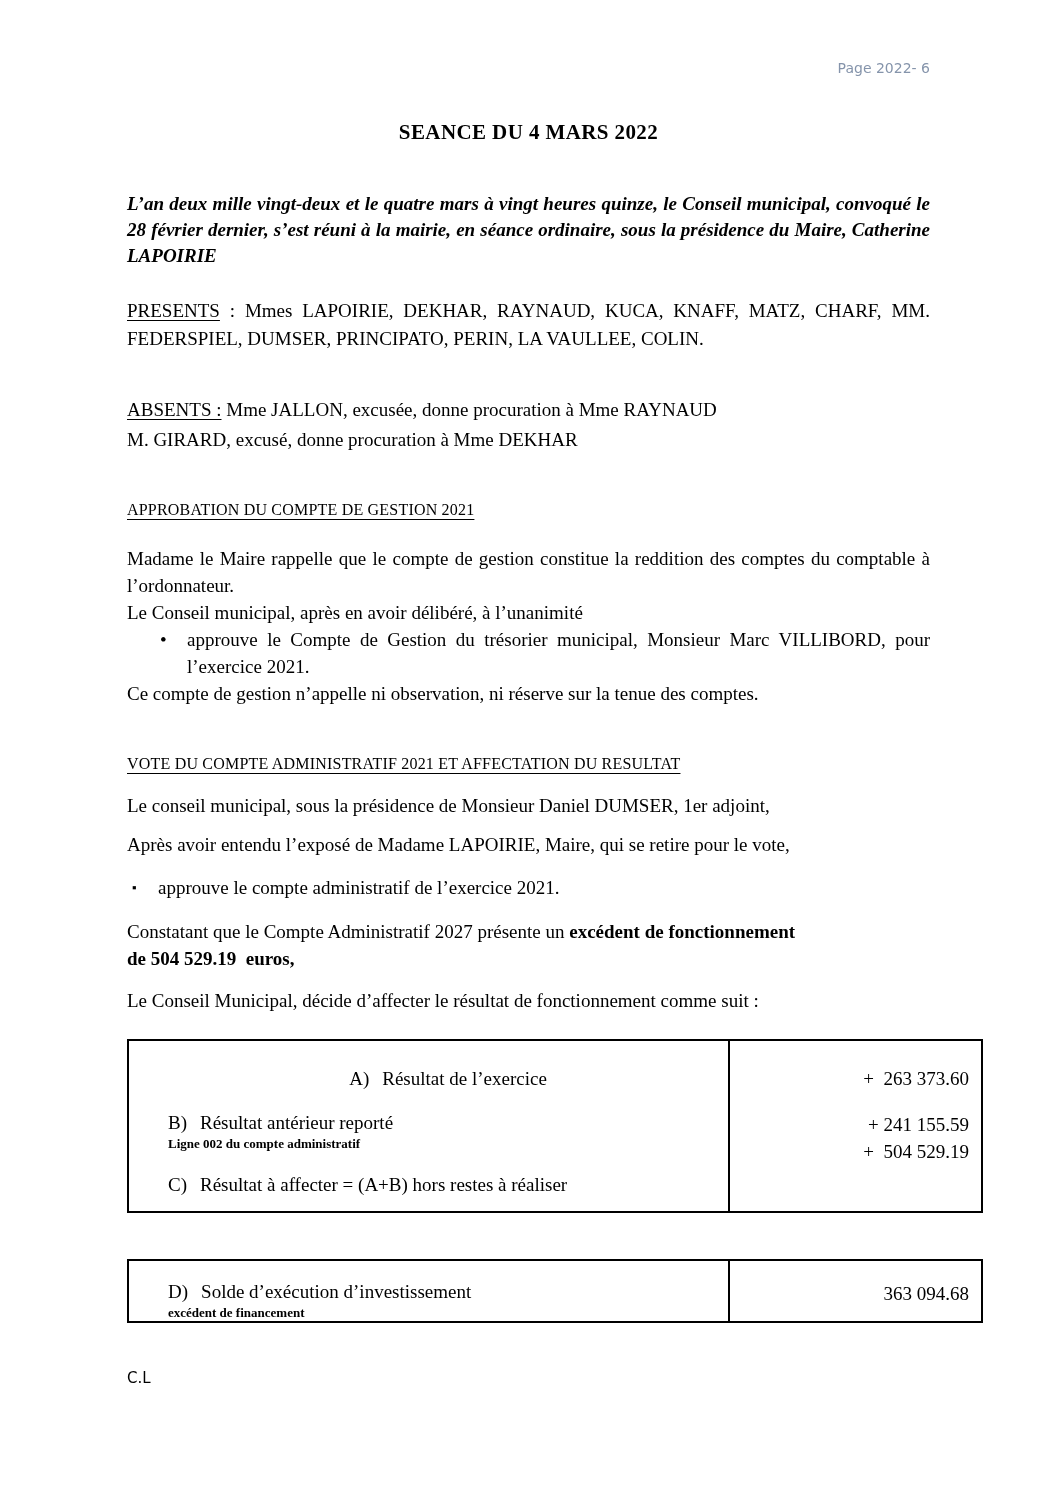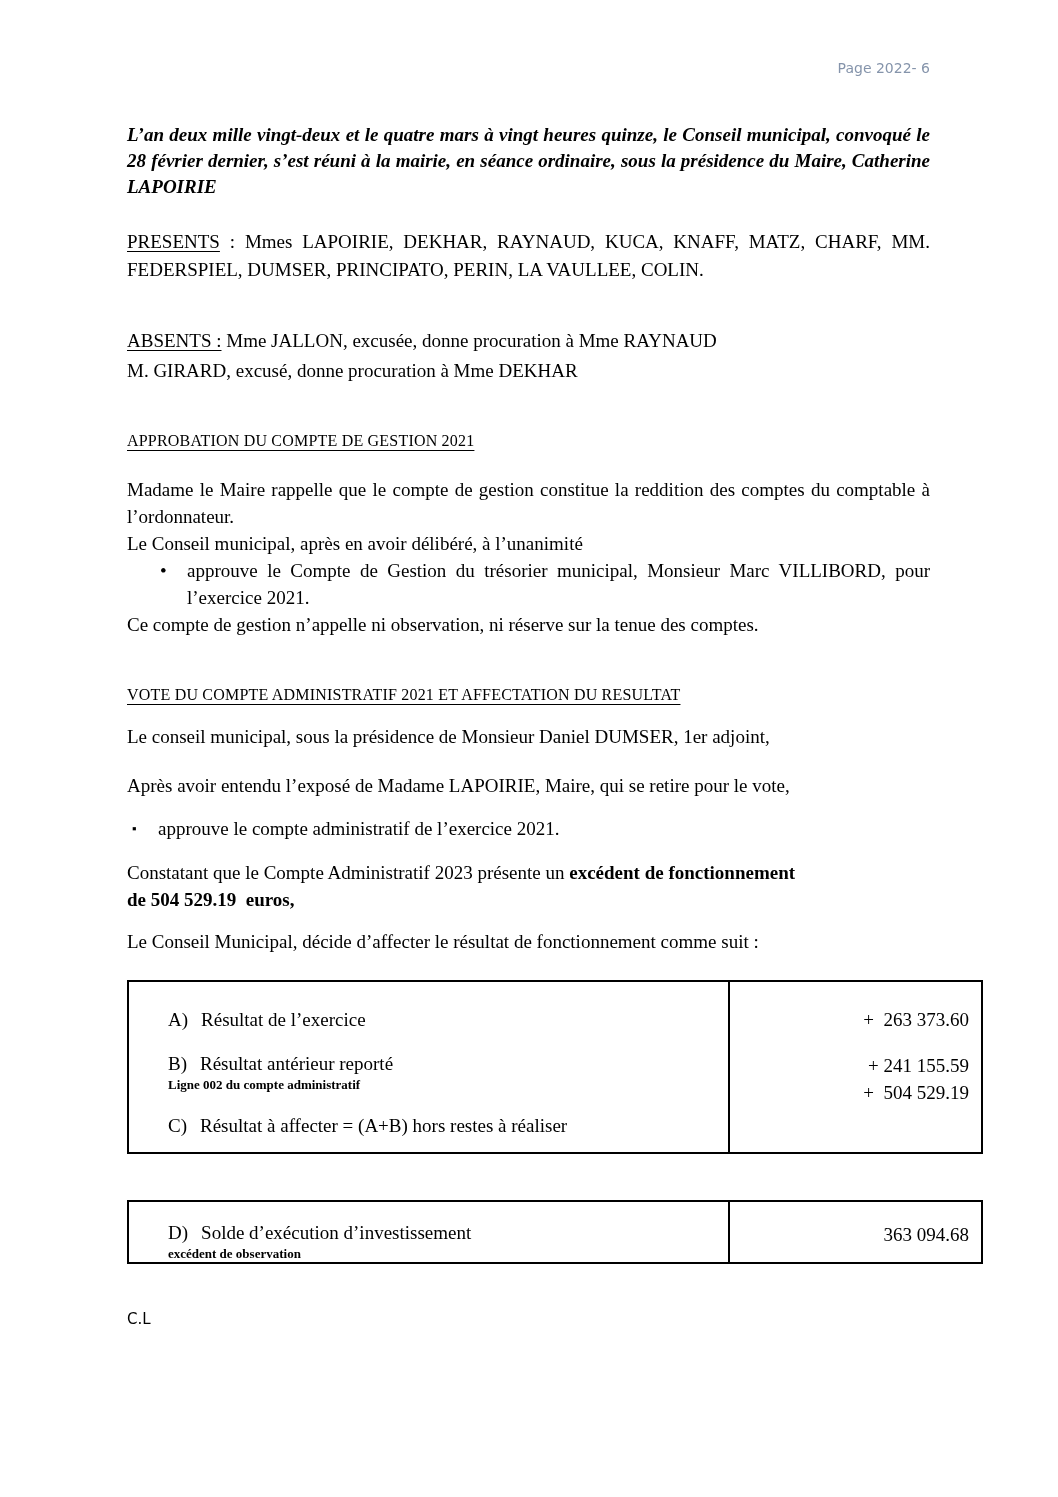--- a/index.html
+++ b/index.html
@@ -53,21 +53,21 @@
     letter-spacing: 0.2px;
   }
   .h1-approbation { margin-top: 46px; }
   .h2-vote { margin-top: 48px; }
   .g-para1 { margin-top: 26px; text-align: justify; line-height: 27px; }
   .g-para2 { line-height: 27px; }
   .bullet-row { position: relative; padding-left: 60px; text-align: justify; line-height: 27px; }
   .bullet-row .bullet { position: absolute; left: 33px; top: 0; }
   .g-para3 { line-height: 27px; }
   .v-para1 { margin-top: 22px; }
-  .v-para2 { margin-top: 27px; }
+  .v-para2 { margin-top: 17px; }
   .v-bullet { position: relative; padding-left: 31px; margin-top: 18px; line-height: 27px; }
   .v-bullet .bullet { position: absolute; left: 5px; top: 0; font-size: 13px; }
   .constatant { margin-top: 17px; line-height: 27px; text-align: justify; white-space: pre-wrap; }
   .constatant .bold { font-weight: bold; }
   .decide { margin-top: 18px; }
   .ftable {
     display: flex;
     width: 856px;
     border: 2px solid #000000;
     background: #ffffff;
@@ -79,41 +79,42 @@
     flex: 0 0 253px;
     border-left: 2px solid #000000;
     text-align: right;
     padding-right: 12px;
     padding-left: 32px;
   }
   .row-line { line-height: 27px; }
   .row-key { display: inline-block; margin-right: 13px; }
   .row-sub { font-size: 13px; font-weight: bold; line-height: 15px; }
   .amount { line-height: 27px; white-space: pre; }
-  .t1-a { margin-top: 24px; }
+  .t1-a { margin-top: 24px; text-align: center; }
   .t1-b { margin-top: 17px; }
   .t1-c { margin-top: 20px; }
   .t1-am1 { margin-top: 24px; }
   .t1-am2 { margin-top: 19px; }
   .t1-am3 { margin-top: 0; }
   .t2-d { margin-top: 17px; }
   .t2-am1 { margin-top: 19px; }
   .footer-initials {
     margin-top: 46px;
     font-family: "DejaVu Sans", sans-serif;
     font-size: 15px;
   }
 </style>
 </head>
 <body>
 
 <div class="page">
 
   <div class="page-number">Page 2022- 6</div>
 
+  <div class="doc-title">SEANCE DU 4 MARS 2022</div>
 
   <p class="intro">L’an deux mille vingt-deux et le quatre mars à vingt heures quinze, le Conseil municipal, convoqué le 28 février dernier, s’est réuni à la mairie, en séance ordinaire, sous la présidence du Maire, Catherine LAPOIRIE</p>
 
   <p class="presents"><span class="ulabel">PRESENTS</span><span> : </span><span>Mmes LAPOIRIE, DEKHAR, RAYNAUD, KUCA, KNAFF, MATZ, CHARF, MM. FEDERSPIEL, DUMSER, PRINCIPATO, PERIN, LA VAULLEE, COLIN.</span></p>
 
   <div class="absents">
     <div><span class="ulabel">ABSENTS :</span><span> Mme JALLON, excusée, donne procuration à Mme RAYNAUD</span></div>
     <div>M. GIRARD, excusé, donne procuration à Mme DEKHAR</div>
   </div>
 
@@ -132,42 +133,42 @@
   <div class="heading h2-vote">VOTE DU COMPTE ADMINISTRATIF 2021 ET AFFECTATION DU RESULTAT</div>
 
   <p class="v-para1">Le conseil municipal, sous la présidence de Monsieur Daniel DUMSER, 1er adjoint,</p>
   <p class="v-para2">Après avoir entendu l’exposé de Madame LAPOIRIE, Maire, qui se retire pour le vote,</p>
 
   <div class="v-bullet">
     <span class="bullet">▪</span>
     <span>approuve le compte administratif de l’exercice 2021.</span>
   </div>
 
-  <p class="constatant"><span>Constatant que le Compte Administratif 2023 présente un </span><span class="bold">excédent de fonctionnement</span><br><span class="bold">de 504 529.19  euros,</span></p>
+  <p class="constatant"><span>Constatant que le Compte Administratif 2027 présente un </span><span class="bold">excédent de fonctionnement</span><br><span class="bold">de 504 529.19  euros,</span></p>
 
   <p class="decide">Le Conseil Municipal, décide d’affecter le résultat de fonctionnement comme suit :</p>
 
   <div class="ftable table1">
     <div class="ftable-left">
       <div class="row-line t1-a"><span class="row-key">A)</span><span>Résultat de l’exercice</span></div>
       <div class="row-line t1-b"><span class="row-key">B)</span><span>Résultat antérieur reporté</span></div>
       <div class="row-sub">Ligne 002 du compte administratif</div>
       <div class="row-line t1-c"><span class="row-key">C)</span><span>Résultat à affecter = (A+B) hors restes à réaliser</span></div>
     </div>
     <div class="ftable-right">
       <div class="amount t1-am1">+  263 373.60</div>
       <div class="amount t1-am2">+ 241 155.59</div>
       <div class="amount t1-am3">+  504 529.19</div>
     </div>
   </div>
 
   <div class="ftable table2">
     <div class="ftable-left">
       <div class="row-line t2-d"><span class="row-key">D)</span><span>Solde d’exécution d’investissement</span></div>
-      <div class="row-sub">excédent de observation</div>
+      <div class="row-sub">excédent de financement</div>
     </div>
     <div class="ftable-right">
       <div class="amount t2-am1">363 094.68</div>
     </div>
   </div>
 
   <div class="footer-initials">C.L</div>
 
 </div>
 

